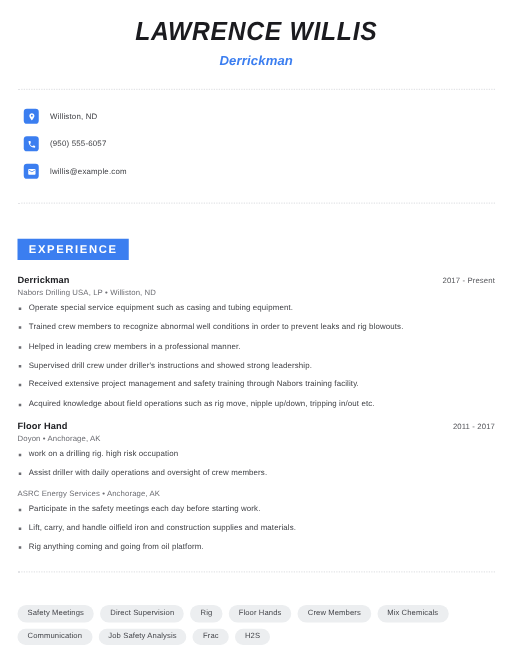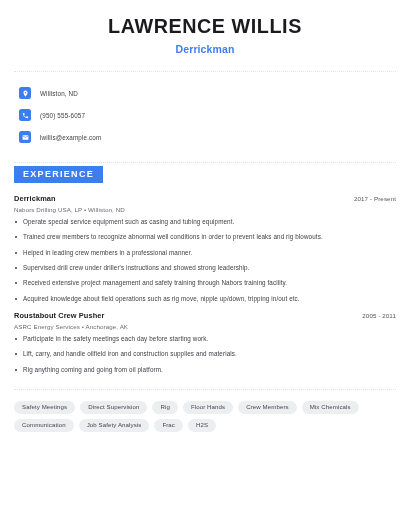--- a/index.html
+++ b/index.html
@@ -12,21 +12,21 @@
   }
   .page {
     width: 410px; height: 530px;
     background: #ffffff;
     position: relative;
     overflow: hidden;
     padding: 0 14px;
   }
 
   
-  .header { padding-top: 14px; text-align: center; }
+  .header { padding-top: 14px; text-align: center; font-style: italic; }
   .name {
     font-size: 21px;
     font-weight: bold;
     letter-spacing: 0.6px;
     color: #1b1b1f;
     line-height: 1.15;
     font-family: "Liberation Sans Narrow", "Liberation Sans", sans-serif;
     transform: scaleX(0.94);
   }
   .job-title {
@@ -63,21 +63,21 @@
     margin-right: 9px;
   }
   .c-icon svg { display: block; }
   .c-text {
     font-size: 6.3px;
     color: #3f4045;
     letter-spacing: 0.15px;
   }
 
   
-  .section { margin-top: 0; }
+  .section { margin-top: 26px; }
   .badge {
     display: inline-block;
     background: #3b7ef0;
     color: #ffffff;
     font-size: 9px;
     font-weight: bold;
     letter-spacing: 1.3px;
     padding: 4px 9px 4px 9px;
     line-height: 1;
   }
@@ -194,26 +194,33 @@
         <ul class="bullets">
           <li>Operate special service equipment such as casing and tubing equipment.</li>
           <li>Trained crew members to recognize abnormal well conditions in order to prevent leaks and rig blowouts.</li>
           <li>Helped in leading crew members in a professional manner.</li>
           <li>Supervised drill crew under driller's instructions and showed strong leadership.</li>
           <li>Received extensive project management and safety training through Nabors training facility.</li>
           <li>Acquired knowledge about field operations such as rig move, nipple up/down, tripping in/out etc.</li>
         </ul>
       </div>
 
-
       <div class="job">
         <div class="job-head">
-          <span class="job-role">Roustabout Crew Pusher</span>
-          <span class="job-dates">2005 - 2011</span>
+          <span class="job-role">Floor Hand</span>
+          <span class="job-dates">2011 - 2017</span>
         </div>
+        <div class="job-meta">Doyon  •  Anchorage, AK</div>
+        <ul class="bullets">
+          <li>work on a drilling rig. high risk occupation</li>
+          <li>Assist driller with daily operations and oversight of crew members.</li>
+        </ul>
+      </div>
+
+      <div class="job">
         <div class="job-meta">ASRC Energy Services  •  Anchorage, AK</div>
         <ul class="bullets">
           <li>Participate in the safety meetings each day before starting work.</li>
           <li>Lift, carry, and handle oilfield iron and construction supplies and materials.</li>
           <li>Rig anything coming and going from oil platform.</li>
         </ul>
       </div>
 
     </div>
   </div>

